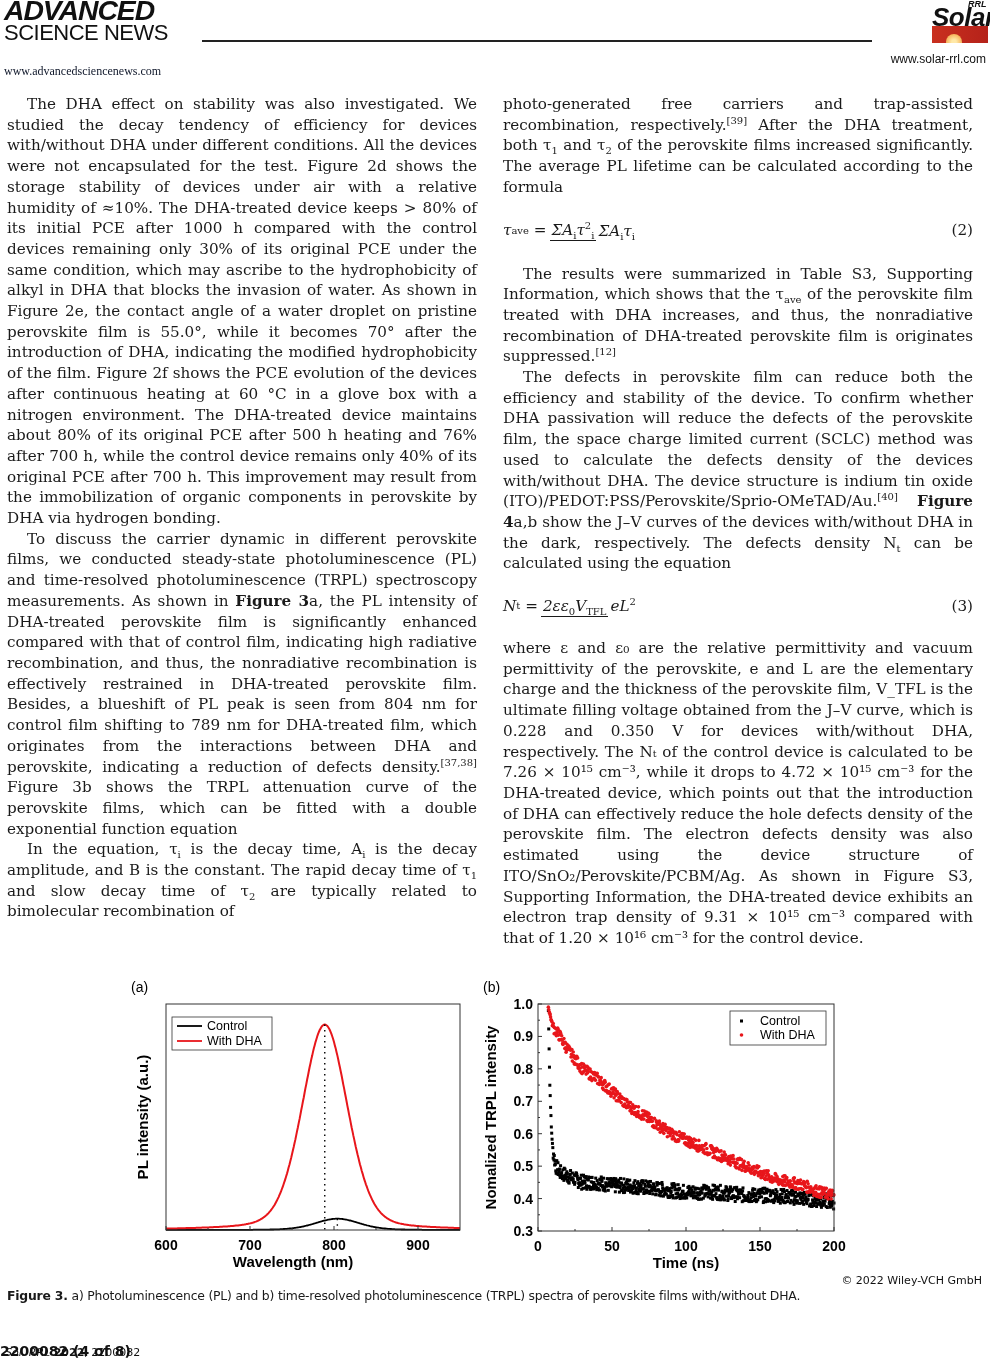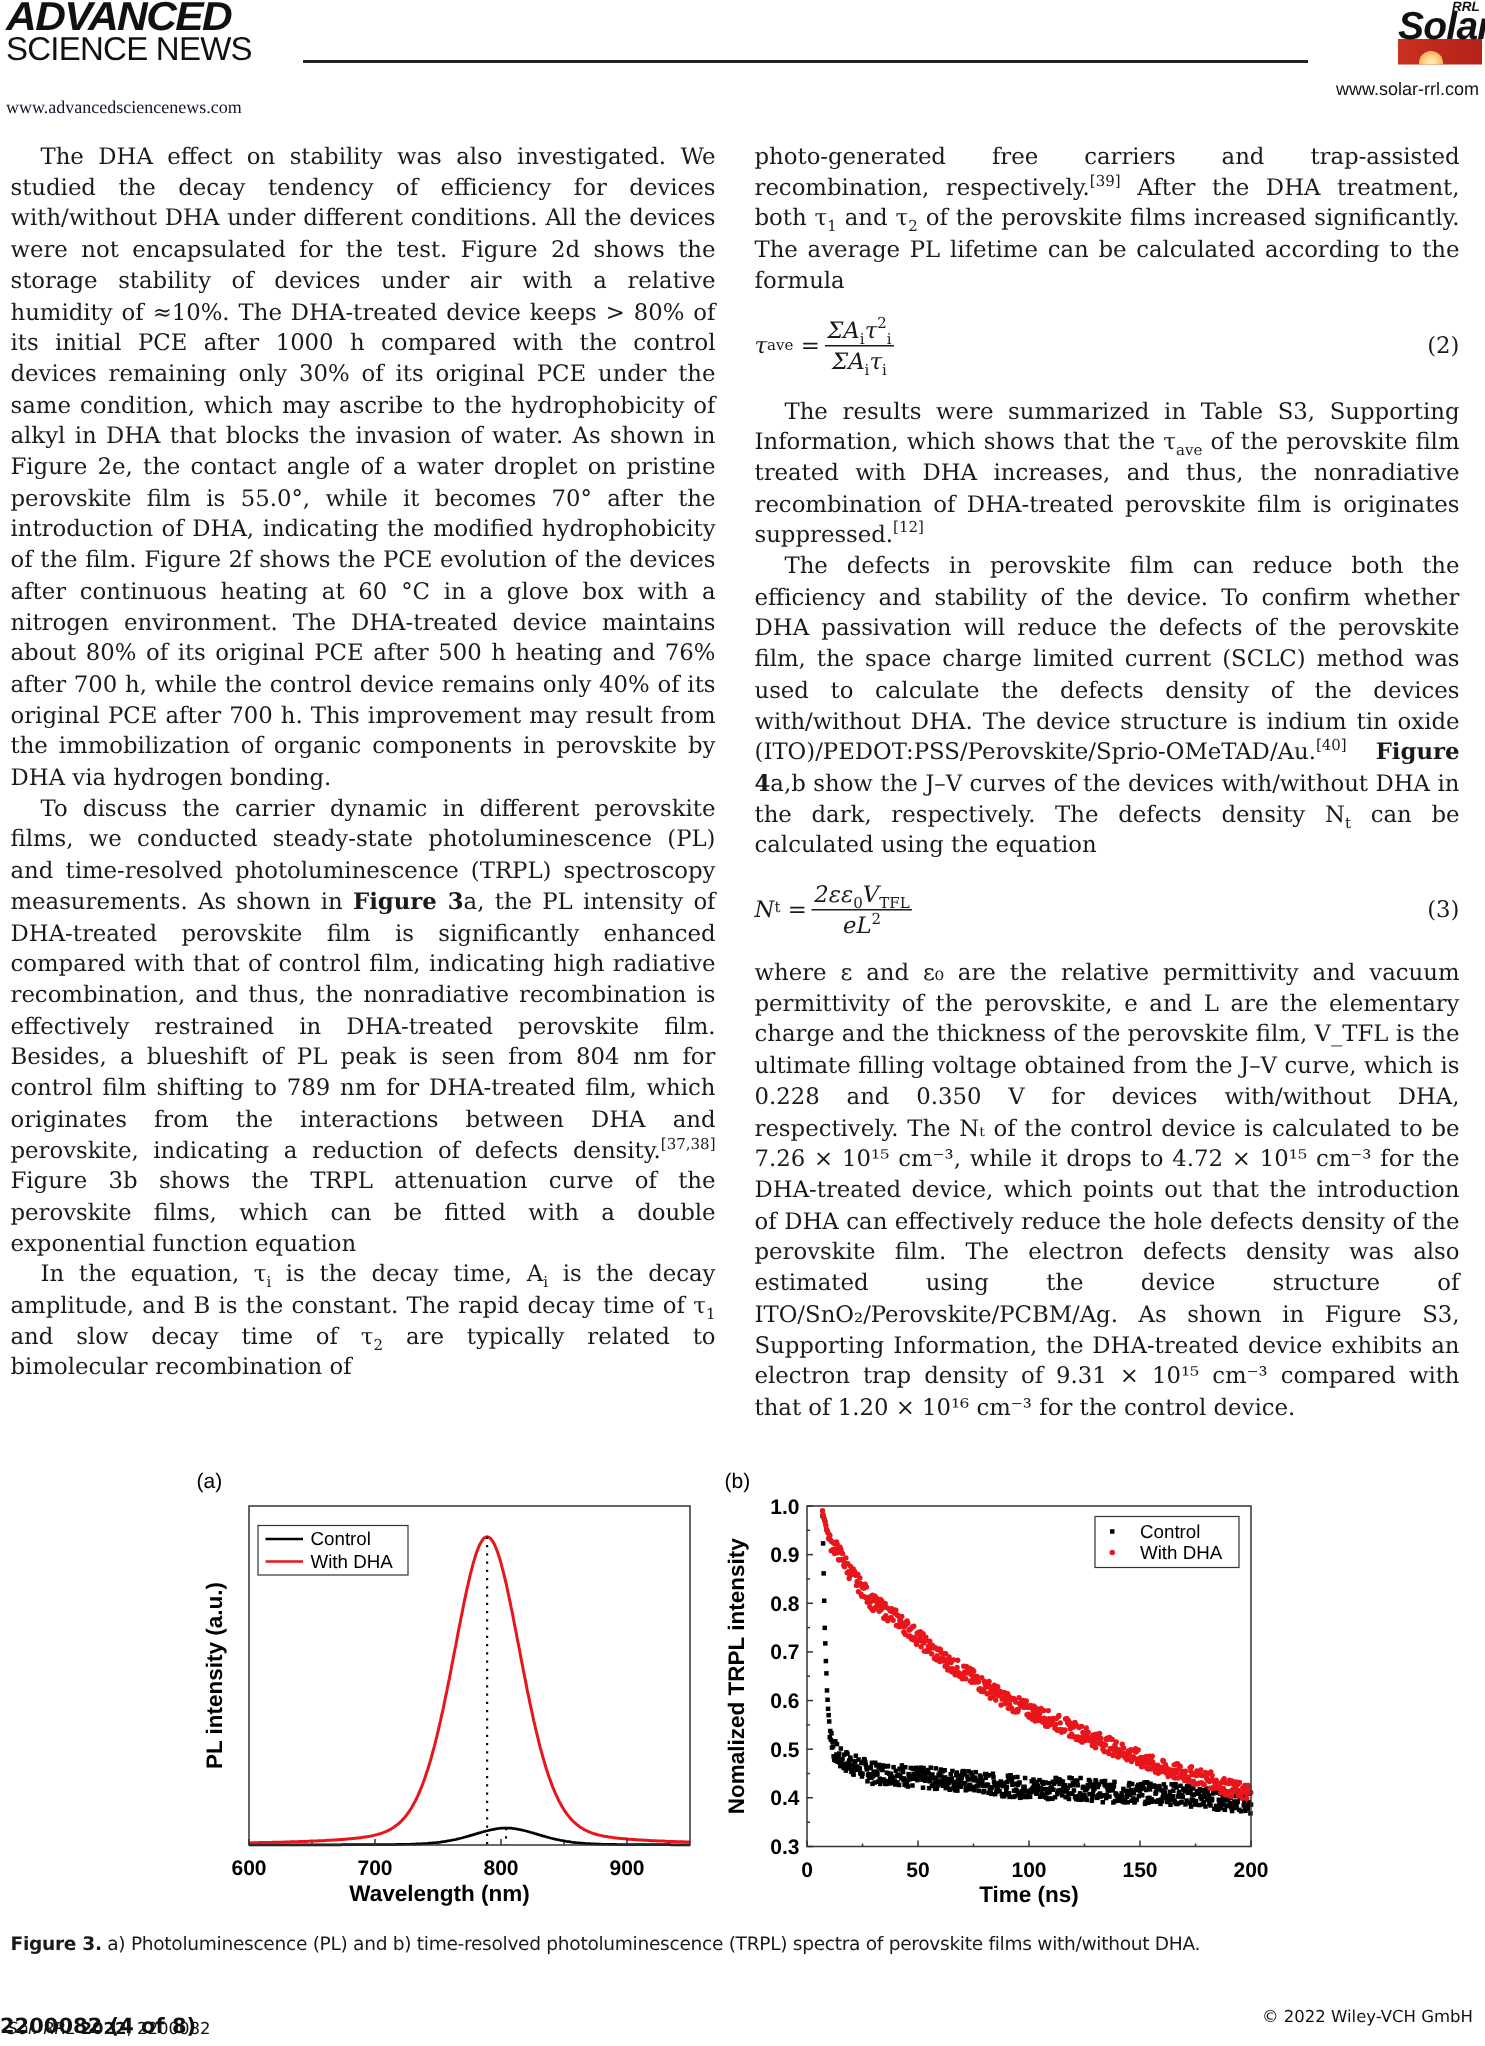--- a/index.html
+++ b/index.html
@@ -19,37 +19,37 @@
   .solar-rrl { position: absolute; left: 36px; top: -1px; font-family: "Liberation Sans", sans-serif; font-style: italic; font-weight: bold; font-size: 9px; color: #111; text-align: center; }
 
   
   .col { position: absolute; top: 94px; width: 470px; font-size: 15.2px; line-height: 20.7px; text-align: justify; hyphens: none; }
   .col-left { left: 7px; }
   .col-right { left: 503px; }
   .col p { margin: 0; }
   .col p.indent { text-indent: 20px; }
   .eq { position: relative; height: 58px; display: flex; align-items: center; font-style: italic; }
   .eq .num { position: absolute; right: 0; font-style: normal; }
-  .frac { display: inline-flex; flex-direction: column; align-items: center; vertical-align: middle; margin: 0 3px; }
+  .frac { display: inline-flex; flex-direction: row; align-items: center; vertical-align: middle; margin: 0 3px; }
   .frac .top { border-bottom: 1px solid #1a1a1a; padding: 0 2px; line-height: 20px; }
   .frac .bot { line-height: 20px; padding: 0 2px; }
   sub, sup { font-size: 10px; line-height: 0; }
   .up { font-style: normal; }
   b.fig { font-weight: bold; }
 
   
   .fig-area { position: absolute; left: 0; top: 975px; width: 990px; height: 300px; }
   svg text { font-family: "Liberation Sans", sans-serif; }
   .caption { position: absolute; left: 7px; top: 1288px; font-family: "DejaVu Sans", sans-serif; font-size: 12.4px; color: #1a1a1a; letter-spacing: -0.2px; }
   .caption b { font-weight: bold; }
 
   
   .foot-left { position: absolute; left: 5px; top: 1346px; font-family: "DejaVu Sans", sans-serif; font-size: 11px; color: #111; }
   .foot-center { position: absolute; left: 0; right: 0; top: 1343px; text-align: left; font-family: "DejaVu Sans", sans-serif; font-size: 14px; font-weight: bold; color: #111; }
-  .foot-right { position: absolute; right: 8px; top: 1338px; font-family: "DejaVu Sans", sans-serif; font-size: 11px; color: #111; }
+  .foot-right { position: absolute; right: 8px; top: 1274px; font-family: "DejaVu Sans", sans-serif; font-size: 11px; color: #111; }
 </style>
 </head>
 <body>
 
 <div class="hdr-logo1">ADVANCED</div>
 <div class="hdr-logo2">SCIENCE NEWS</div>
 <div class="hdr-rule"></div>
 <div class="hdr-url-left">www.advancedsciencenews.com</div>
 <div class="solar-logo">
   <div class="solar-bar">

